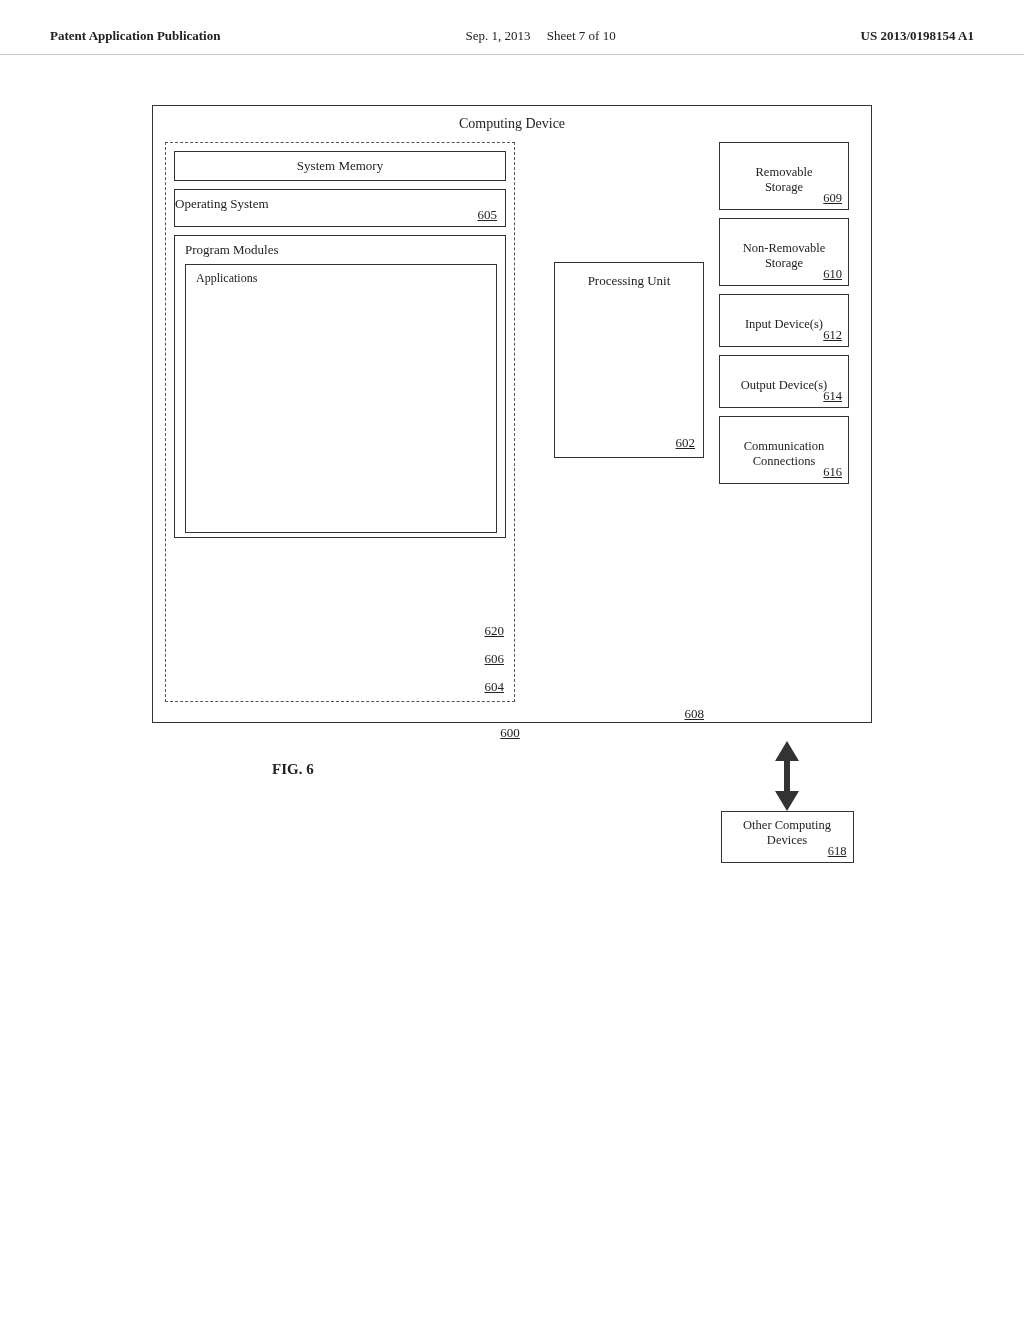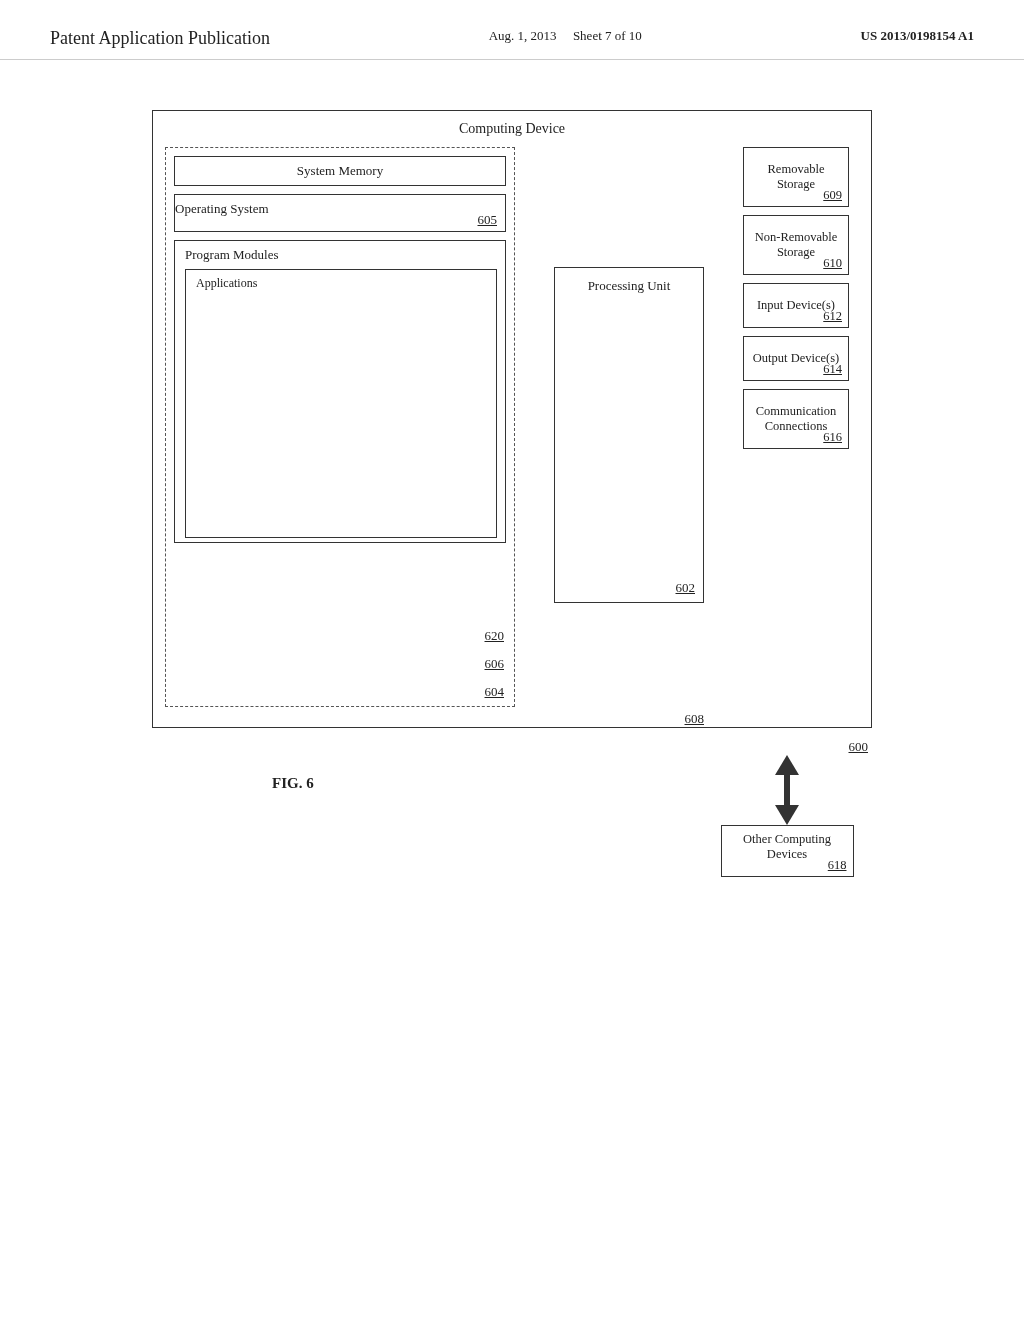--- a/index.html
+++ b/index.html
@@ -15,22 +15,22 @@
 
     
     .header {
       display: flex;
       justify-content: space-between;
       align-items: flex-start;
       padding: 28px 50px 10px 50px;
       border-bottom: 1px solid #ccc;
     }
     .header-left {
-      font-weight: normal;
-      font-size: 18px;
+      font-weight: bold;
+      font-size: 13px;
     }
     .header-center {
       font-size: 13px;
       text-align: center;
     }
     .header-right {
       font-size: 13px;
       font-weight: bold;
     }
 
@@ -142,21 +142,21 @@
       font-size: 13px;
     }
 
     
     .processing-unit-box {
       border: 1.5px solid #333;
       position: absolute;
       right: 155px;
       top: 120px;
       width: 150px;
-      height: 336px;
+      height: 196px;
       display: flex;
       flex-direction: column;
       justify-content: space-between;
       padding: 10px 8px 6px 8px;
     }
     .processing-unit-label {
       font-size: 13px;
       text-align: center;
     }
     .processing-unit-ref {
@@ -169,22 +169,22 @@
     .right-side-boxes {
       position: absolute;
       right: 10px;
       top: 0;
       display: flex;
       flex-direction: column;
       gap: 0px;
     }
     .side-box {
       border: 1.5px solid #333;
-      width: 106px;
-      padding: 14px 8px 14px 8px;
+      width: 130px;
+      padding: 22px 8px 14px 8px;
       margin-bottom: 8px;
       position: relative;
       font-size: 12.5px;
       text-align: center;
     }
     .side-box-label { font-size: 12.5px; }
     .side-box-ref {
       text-decoration: underline;
       font-size: 12.5px;
       position: absolute;
@@ -198,23 +198,23 @@
       font-size: 13px;
       position: absolute;
       bottom: -20px;
       right: 155px;
     }
 
     
     .ref-600 {
       text-decoration: underline;
       font-size: 13px;
-      text-align: right;
+      text-align: center;
       width: 720px;
-      margin-top: 11px;
+      margin-top: 2px;
       padding-right: 4px;
     }
 
     
     .arrow-svg {
       display: block;
     }
 
     
     .other-computing-box {
@@ -267,21 +267,21 @@
       display: flex;
       flex-direction: row;
     }
   </style>
 </head>
 <body>
 
 <div class="header">
   <div class="header-left">Patent Application Publication</div>
   <div class="header-center">
-    <span>Aug. 1, 2013</span>&nbsp;&nbsp;&nbsp;&nbsp;
+    <span>Sep. 1, 2013</span>&nbsp;&nbsp;&nbsp;&nbsp;
     <span>Sheet 7 of 10</span>
   </div>
   <div class="header-right">US 2013/0198154 A1</div>
 </div>
 
 <div class="main">
   <div class="diagram-area">
 
     <div class="computing-device-box">
       <div class="computing-device-label">Computing Device</div>

